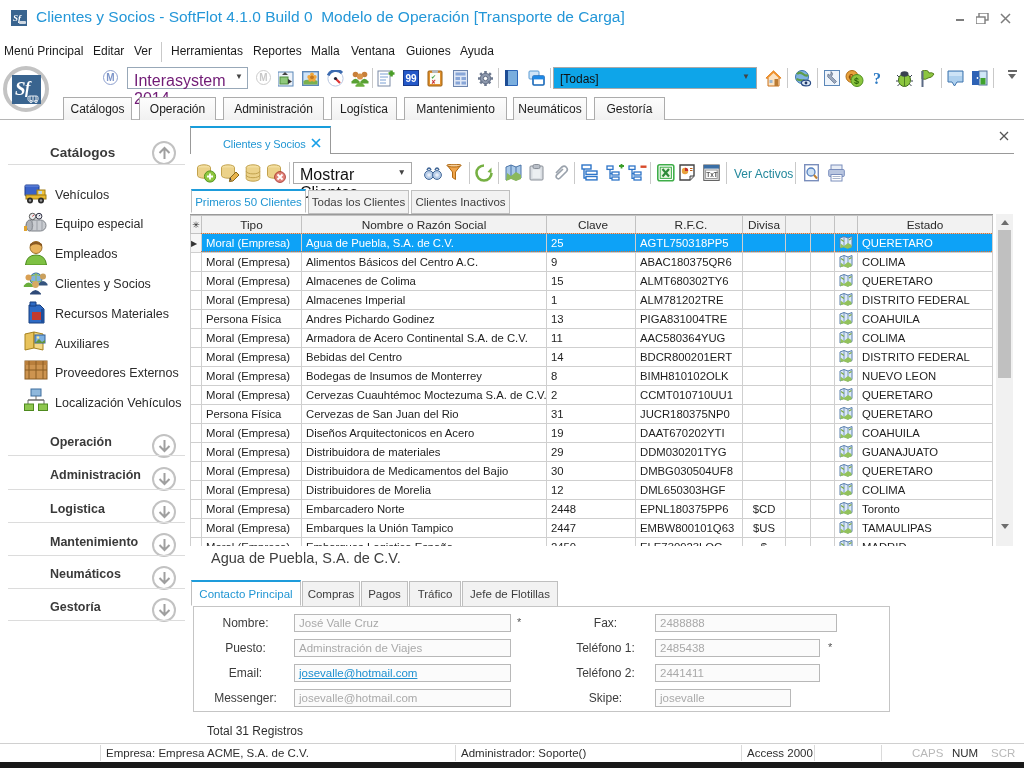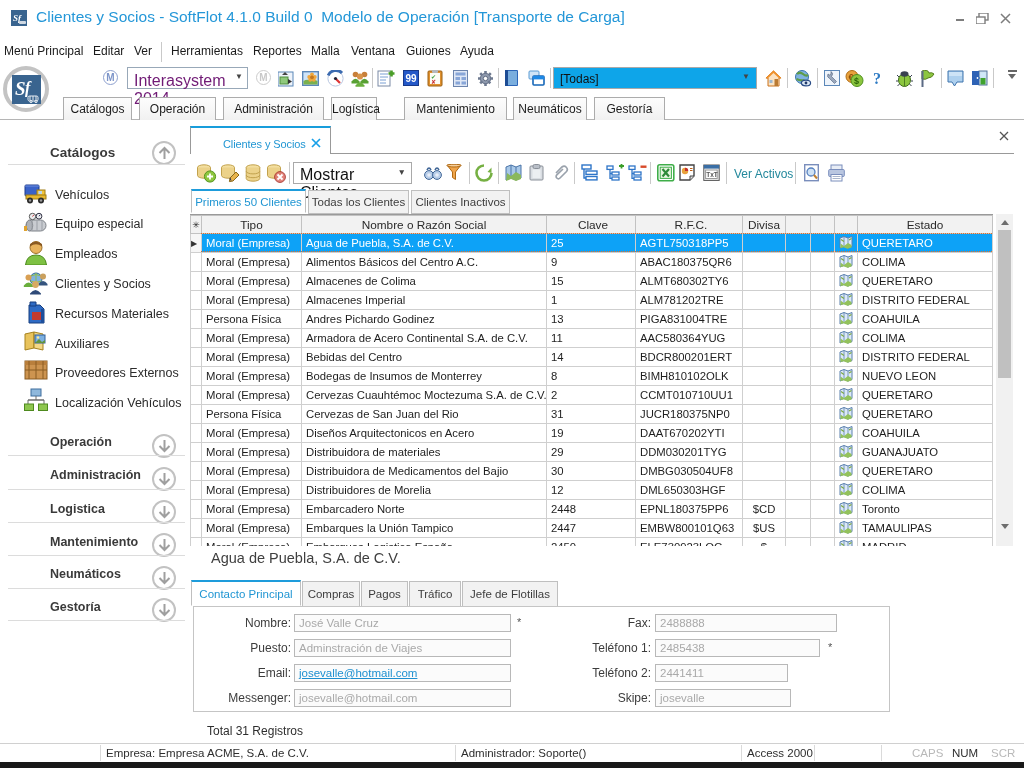--- a/index.html
+++ b/index.html
@@ -7,21 +7,21 @@
 .abs{position:absolute}
 .sep{position:absolute;width:1px;background:#c9c9c9}
 .ribtab{position:absolute;top:97px;height:23px;background:linear-gradient(#fdfdfd,#f1f1f1);border:1px solid #acacac;border-bottom:none;text-align:center;font-size:12px;color:#1c1c1c;line-height:22px}
 .stab{position:absolute;height:24px;background:#f2f2f2;border:1px solid #bfbfbf;font-size:11.5px;color:#3d3d3d;text-align:center;line-height:22px}
 .stab.act{background:#fff;border-top:2px solid #1e9cdb;border-bottom:1px solid #fff;color:#2196d3}
 .itm{position:absolute;font-size:12.5px;color:#2b2b2b;left:55px}
 .sech{position:absolute;font-weight:bold;font-size:12.5px;color:#3a3a3a;left:50px}
 .sline{position:absolute;left:8px;width:177px;height:1px;background:#dcdcdc}
 .circ{position:absolute;width:24px;height:24px;border:2px solid #c2c2c2;border-radius:50%;background:#fff}
 
-.lbl{position:absolute;font-size:12px;color:#3c3c3c;text-align:right}
+.lbl{position:absolute;font-size:12px;color:#3c3c3c;text-align:center}
 .inp{position:absolute;height:18px;background:#fbfbfb;border:1px solid #b8b8b8;font-size:11.5px;color:#a9a9a9;line-height:16px;padding-left:4px}
 .st{position:absolute;top:747px;font-size:11.5px;color:#2e2e2e}
 .ssep{position:absolute;top:745px;height:16px;width:1px;background:#dadada}
 .tic{position:absolute;top:164px}
 .mic{position:absolute;top:70px}
 </style></head><body>
 
 <svg class="abs" style="left:11px;top:10px" width="16" height="16">
     <rect width="16" height="16" fill="#39648f"></rect>
     <text x="2" y="11" font-size="9" fill="#fff" font-style="italic" font-weight="bold" font-family="Liberation Serif">Sf</text>
@@ -196,21 +196,21 @@
     <circle cx="6.5" cy="8" r="0.9" fill="#fff"></circle>
   </svg>
 <div class="sep" style="left:993px;top:68px;height:20px"></div>
 <div class="abs" style="left:1008px;top:70px;width:9px;height:1.6px;background:#666"></div>
 <div class="abs" style="left:1008px;top:74px;width:0;height:0;border-left:4.5px solid transparent;border-right:4.5px solid transparent;border-top:5px solid #666"></div>
 
 <div class="abs" style="left:0;top:119px;width:1024px;height:1px;background:#b5b5b5"></div>
 <div class="ribtab" style="left:63px;width:69px">Catálogos</div>
 <div class="ribtab" style="left:139px;width:77px">Operación</div>
 <div class="ribtab" style="left:223px;width:101px">Administración</div>
-<div class="ribtab" style="left:331px;width:46px">Logística</div>
+<div class="ribtab" style="left:331px;width:66px">Logística</div>
 <div class="ribtab" style="left:404px;width:103px">Mantenimiento</div>
 <div class="ribtab" style="left:513px;width:74px">Neumáticos</div>
 <div class="ribtab" style="left:594px;width:71px">Gestoría</div>
 
 <div class="abs" style="left:50px;top:145px;font-weight:bold;font-size:13.5px;color:#3a3a3a">Catálogos</div>
 <div class="circ" style="left:152px;top:141px"></div>
 <svg class="abs" style="left:158px;top:146px" width="13" height="14">
     <path d="M6.5 13 V2.5 M1.5 7 L6.5 2 L11.5 7" stroke="#9f9f9f" stroke-width="2" fill="none"></path>
   </svg>
 <div class="sline" style="top:164px"></div>
@@ -800,21 +800,21 @@
 <div class="lbl" style="left:200px;top:666px;width:91px">Email:</div>
 <div class="inp" style="left:294px;top:664px;width:217px"><span style="color:#1e90d0;text-decoration:underline">josevalle@hotmail.com</span></div>
 <div class="lbl" style="left:200px;top:691px;width:91px">Messenger:</div>
 <div class="inp" style="left:294px;top:689px;width:217px">josevalle@hotmail.com</div>
 <div class="lbl" style="left:560px;top:616px;width:91px">Fax:</div>
 <div class="inp" style="left:655px;top:614px;width:182px">2488888</div>
 <div class="lbl" style="left:560px;top:641px;width:91px">Teléfono 1:</div>
 <div class="inp" style="left:655px;top:639px;width:165px">2485438</div>
 <div class="abs" style="left:828px;top:641px;font-size:11px;color:#555">*</div>
 <div class="lbl" style="left:560px;top:666px;width:91px">Teléfono 2:</div>
-<div class="inp" style="left:655px;top:664px;width:133px">2441411</div>
+<div class="inp" style="left:655px;top:664px;width:165px">2441411</div>
 <div class="lbl" style="left:560px;top:691px;width:91px">Skipe:</div>
 <div class="inp" style="left:655px;top:689px;width:136px">josevalle</div>
 <div class="abs" style="left:207px;top:724px;font-size:12px;color:#2e2e2e">Total 31 Registros</div>
 
 <div class="abs" style="left:0;top:743px;width:1024px;height:1px;background:#d0d0d0"></div>
 <div class="ssep" style="left:100px"></div>
 <div class="st" style="left:106px">Empresa: Empresa ACME, S.A. de C.V.</div>
 <div class="ssep" style="left:455px"></div>
 <div class="st" style="left:461px">Administrador: Soporte()</div>
 <div class="ssep" style="left:741px"></div>

